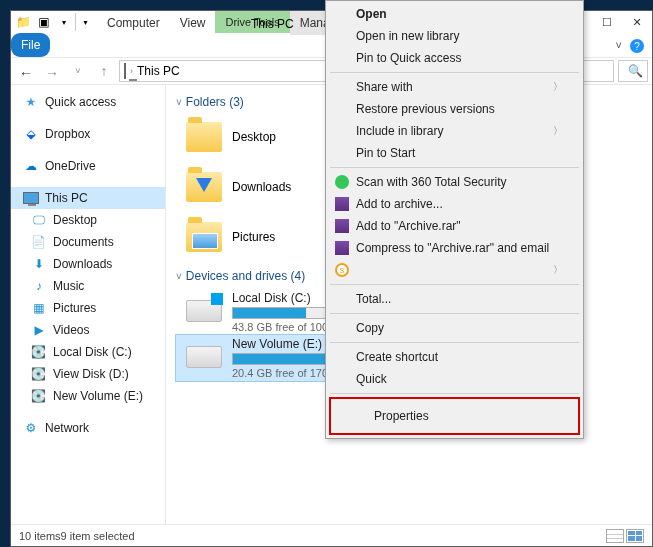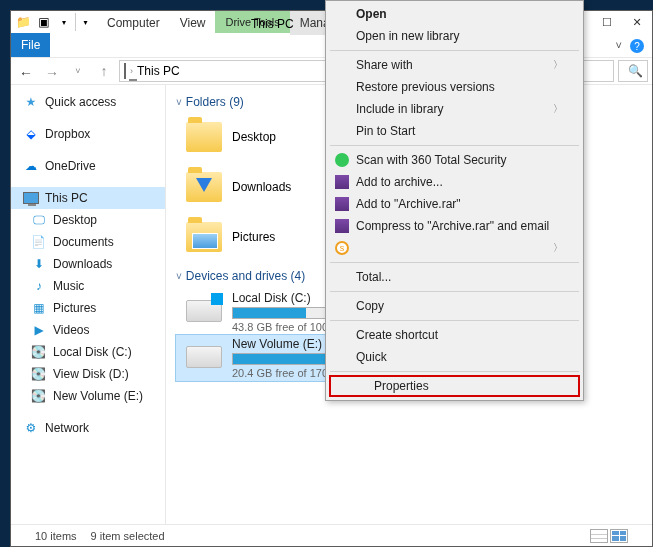--- a/index.html
+++ b/index.html
@@ -5,21 +5,21 @@
   * { box-sizing: border-box; margin: 0; padding: 0; font-family: "Segoe UI", Tahoma, sans-serif; }
   body { background: #0a2845; width: 653px; height: 547px; overflow: hidden; position: relative; }
   .window { position: absolute; left: 10px; top: 10px; width: 643px; height: 537px; background: #fff; border: 1px solid #5a5a5a; display: flex; flex-direction: column; }
   .titlebar { height: 46px; background: #fff; display: flex; align-items: flex-start; font-size: 11px; position: relative; }
   .qat { display: flex; align-items: center; height: 22px; padding: 0 4px; gap: 2px; }
   .qat .small-icon { width: 18px; height: 18px; display: flex; align-items: center; justify-content: center; font-size: 12px; }
   .tab-group { display: flex; flex-direction: row; }
   .contextual-tab { background: #a0d8a0; color: #222; padding: 2px 10px; font-size: 11px; height: 22px; display: flex; align-items: center; }
   .ribbon-tabs { display: flex; height: 24px; align-items: center; }
   .ribbon-tab { padding: 0 10px; height: 24px; display: flex; align-items: center; font-size: 12px; color: #333; }
-  .ribbon-tab.file { background: #1979ca; color: #fff; }
+  .ribbon-tab.file { background: #1979ca; color: #fff; border-radius: 9px; }
   .ribbon-tab.manage { background: #e5e5e5; }
   .title-text { position: absolute; left: 240px; top: 6px; font-size: 12px; color: #000; }
   .win-controls { position: absolute; right: 0; top: 0; display: flex; }
   .win-btn { width: 30px; height: 22px; display: flex; align-items: center; justify-content: center; font-size: 11px; color: #333; }
   .ribbon-collapse { position: absolute; right: 30px; top: 28px; font-size: 11px; color: #555; }
   .help-icon { position: absolute; right: 8px; top: 28px; width: 14px; height: 14px; border-radius: 50%; background: #1e90ff; color: #fff; font-size: 10px; display: flex; align-items: center; justify-content: center; }
   .addrbar { height: 28px; border-top: 1px solid #e8e8e8; border-bottom: 1px solid #e8e8e8; display: flex; align-items: center; padding: 0 4px; gap: 4px; font-size: 12px; }
   .navbtn { width: 22px; height: 22px; display: flex; align-items: center; justify-content: center; color: #888; font-size: 14px; }
   .navbtn.active { color: #333; }
   .addr-field { flex: 1; border: 1px solid #ccc; height: 22px; display: flex; align-items: center; padding: 0 4px; gap: 4px; }
@@ -42,35 +42,35 @@
   .folder-icon.pictures::after { content:""; position:absolute; left:6px; bottom:3px; width:24px; height:14px; background:linear-gradient(#9cd0f4,#4a9de0); border:1px solid #fff; }
   .drive-icon { width: 36px; height: 22px; background: linear-gradient(#f4f4f4,#d8d8d8); border: 1px solid #bbb; border-radius: 2px; position: relative; margin-top: 4px;}
   .drive-icon.os::before { content:""; position:absolute; right:-2px; top:-8px; width:12px; height:12px; background:#00a2ed; }
   .drive-item { display: flex; gap: 10px; padding: 2px 0 2px 10px; align-items: flex-start; width: 240px; }
   .drive-item.selected { background: #cce8ff; outline: 1px solid #99ccee; }
   .drive-info { flex: 1; }
   .drive-name { font-size: 12px; color: #222; margin-bottom: 2px;}
   .capacity-bar { width: 130px; height: 12px; border: 1px solid #b0b0b0; background: #eee; margin-bottom: 2px; }
   .capacity-fill { height: 100%; background: #26a0da; }
   .capacity-text { font-size: 11px; color: #666; }
-  .statusbar { height: 22px; border-top: 1px solid #e8e8e8; display: flex; align-items: center; padding: 0 24px; font-size: 11px; color: #444; gap: 14px; }
+  .statusbar { height: 22px; border-top: 1px solid #e8e8e8; display: flex; align-items: center; padding: 0 8px; font-size: 11px; color: #444; gap: 0; }
   .view-toggles { margin-left: auto; display: flex; gap: 2px; }
   .view-btn { width: 18px; height: 14px; border: 1px solid #aaa; display: flex; }
   .view-btn.details { background: linear-gradient(#fff 33%, #ccc 33% 40%, #fff 40% 66%, #ccc 66% 73%, #fff 73%); }
   .view-btn.icons { display:grid; grid-template-columns:1fr 1fr; grid-template-rows:1fr 1fr; gap:1px; padding:1px;}
   .view-btn.icons div { background:#5a9bd5;}
   
   .ctx { position: absolute; left: 325px; top: 0; width: 259px; background: #f0f0f0; border: 1px solid #a0a0a0; box-shadow: 2px 2px 6px rgba(0,0,0,0.25); font-size: 12px; padding: 2px; z-index: 50; }
   .ctx-item { display: flex; align-items: center; height: 22px; padding: 0 18px 0 28px; color: #222; position: relative; white-space: nowrap; }
   .ctx-item.bold { font-weight: 600; }
   .ctx-item .sub { margin-left: auto; font-size: 10px; color: #555; }
   .ctx-item .ico { position: absolute; left: 6px; width: 16px; height: 16px; display: flex; align-items: center; justify-content: center; font-size: 12px; }
   .ctx-sep { height: 1px; background: #d0d0d0; margin: 3px 2px; }
   .ctx-highlight-box { border: 2px solid #d40000; margin: 1px; }
-  .ctx-highlight-box .ctx-item { height: 18px; padding-left: 43px; }
+  .ctx-highlight-box .ctx-item { height: 34px; padding-left: 43px; }
   .pc-icon { width:16px; height:12px; background:#4aa3e0; border:1px solid #666; position:relative; }
   .pc-icon::after{content:"";position:absolute;left:4px;bottom:-3px;width:8px;height:2px;background:#888;}
   .ico-360 { background:#34c759; border-radius:50%; width:14px; height:14px; }
   .ico-rar { width:14px; height:14px; background:linear-gradient(#7d4aa8,#5a2f80); }
   .ico-sfs { width:14px; height:14px; border-radius:50%; border:2px solid #f0a020; background:#fff; font-size:9px; color:#f0a020; display:flex; align-items:center; justify-content:center;}
 </style>
 </head>
 <body>
 
 <div class="window">
@@ -194,21 +194,21 @@
         <div class="side-item">
             <span class="icon" style="color:#1e90d2;">⚙</span>
             <span>Network</span>
           </div>
       </div>
     </div>
 
     <div class="content">
       <div class="group-header">
           <span class="chev">˅</span>
-          <span>Folders (9)</span>
+          <span>Folders (3)</span>
         </div>
       <div class="item-row">
         <div class="big-icon">
             <div class="folder-icon"></div>
           </div>
         <span>Desktop</span>
       </div>
       <div class="item-row">
         <div class="big-icon">
             <div class="folder-icon downloads"></div>
@@ -266,20 +266,21 @@
           <div></div>
           <div></div>
         </div>
     </div>
   </div>
 </div>
 
 <div class="ctx">
   <div class="ctx-item bold">Open</div>
   <div class="ctx-item">Open in new library</div>
+  <div class="ctx-item">Pin to Quick access</div>
   <div class="ctx-sep"></div>
   <div class="ctx-item">
       <span>Share with</span>
       <span class="sub">〉</span>
     </div>
   <div class="ctx-item">Restore previous versions</div>
   <div class="ctx-item">
       <span>Include in library</span>
       <span class="sub">〉</span>
     </div>

